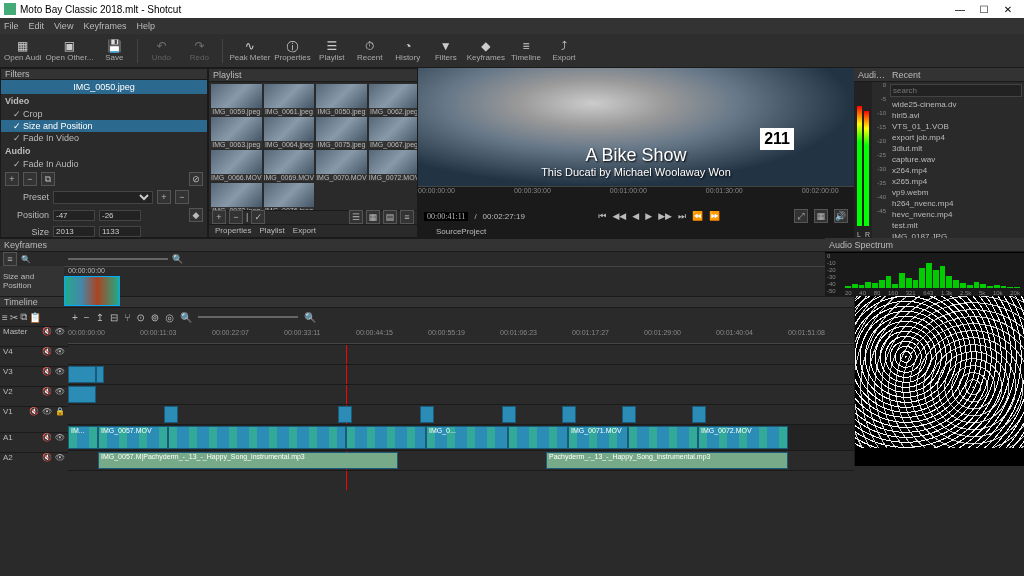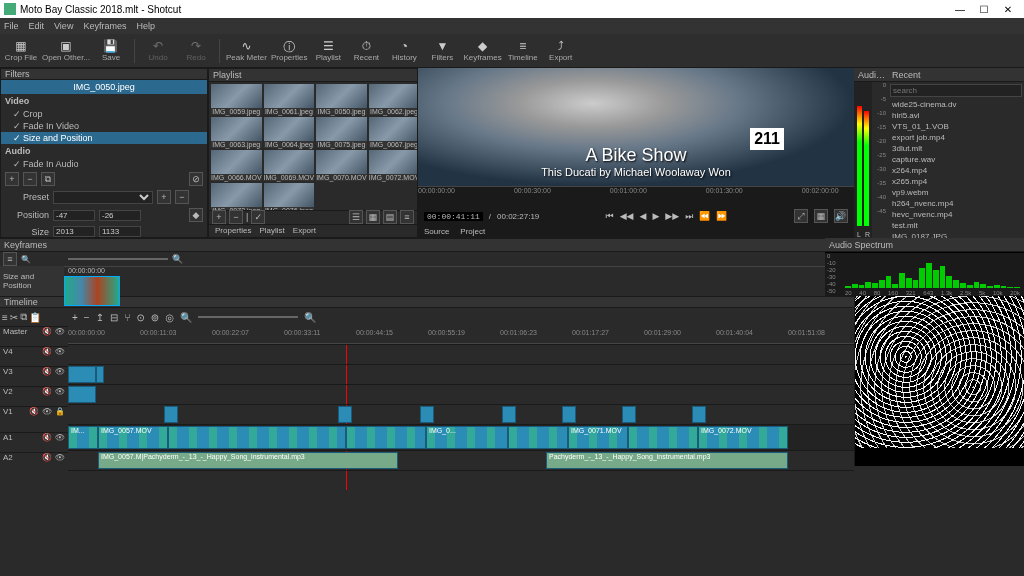--- a/index.html
+++ b/index.html
@@ -36,30 +36,30 @@
 
 .playlist { width: 210px; }
 .pl-grid { display: grid; grid-template-columns: repeat(4, 1fr); gap: 2px; padding: 2px; overflow: hidden; }
 .pl-item { background: #333; font-size: 7px; text-align: center; cursor: pointer; }
 .pl-thumb { height: 24px; background: linear-gradient(135deg, #567 0%, #89a 50%, #456 100%); }
 .pl-foot { height: 14px; display: flex; gap: 3px; padding: 0 3px; align-items: center; border-top: 1px solid #1a1a1a; }
 .pl-tabs { height: 14px; display: flex; gap: 8px; padding: 0 6px; align-items: center; font-size: 8px; border-top: 1px solid #1a1a1a; }
 
 .preview { flex: 1; background: #1a1a1a; display: flex; flex-direction: column; }
 .preview-vid { flex: 1; background: radial-gradient(ellipse at 40% 30%, #ccc 0%, #999 20%, #678 40%, #234 70%); position: relative; display: flex; flex-direction: column; align-items: center; justify-content: flex-end; color: #fff; padding-bottom: 8px; }
-.preview-vid .bib { position: absolute; right: 70px; top: 60px; background: #fff; color: #000; font-weight: bold; font-size: 16px; padding: 2px 4px; }
+.preview-vid .bib { position: absolute; right: 60px; top: 60px; background: #fff; color: #000; font-weight: bold; font-size: 16px; padding: 2px 4px; }
 .preview-vid .t1 { font-size: 18px; font-weight: 500; text-shadow: 1px 1px 2px #000; }
 .preview-vid .t2 { font-size: 11px; text-shadow: 1px 1px 2px #000; }
 .preview-time { height: 22px; display: flex; font-size: 8px; border-top: 1px solid #444; }
 .preview-time .ruler { flex: 1; position: relative; }
 .preview-time .tick { position: absolute; top: 0; font-size: 7px; color: #888; }
 .preview-ctrl { height: 16px; display: flex; align-items: center; gap: 6px; padding: 0 6px; font-size: 8px; }
-.preview-ctrl .tc { background: #000; padding: 0 3px; font-family: Liberation Mono, monospace; }
+.preview-ctrl .tc { background: #000; padding: 0 3px; font-family: Liberation Serif, serif; }
 .preview-ctrl .btns { display: flex; gap: 6px; margin-left: auto; margin-right: auto; font-size: 9px; }
-.preview-tabs { height: 14px; display: flex; gap: 11px; padding: 0 6px; align-items: center; font-size: 8px; }
+.preview-tabs { height: 14px; display: flex; gap: 0; padding: 0 6px; align-items: center; font-size: 8px; margin-left: 12px; }
 
 .rightcol { width: 170px; display: flex; flex-direction: column; }
 .audiopanel { height: 170px; display: flex; }
 .meter { width: 18px; position: relative; background: #222; }
 .meter .bar { position: absolute; bottom: 12px; left: 3px; width: 5px; background: linear-gradient(to top, #0f0 0%, #0f0 70%, #ff0 85%, #f00 100%); }
 .meter .bar.l { height: 120px; }
 .meter .bar.r { left: 10px; height: 115px; }
 .meter .scale { position: absolute; right: -14px; font-size: 6px; color: #888; }
 .recent { flex: 1; background: #2a2a2a; }
 .recent-search { margin: 2px; }
@@ -115,21 +115,21 @@
     <span>File</span>
     <span>Edit</span>
     <span>View</span>
     <span>Keyframes</span>
     <span>Help</span>
   </div>
 
 <div class="toolbar" id="toolbar">
     <div class="toolbtn">
       <div class="ic">▦</div>
-      <div>Crop File</div>
+      <div>Open Audi</div>
     </div>
     <div class="toolbtn">
       <div class="ic">▣</div>
       <div>Open Other...</div>
     </div>
     <div class="toolbtn">
       <div class="ic">💾</div>
       <div>Save</div>
     </div>
     <div class="toolsep"></div>
@@ -181,22 +181,22 @@
   </div>
 
 <div class="main">
 
   <div class="panel filters">
     <div class="panel-title">Filters</div>
     <div class="filter-head">IMG_0050.jpeg</div>
     <div class="filter-section">Video</div>
     <div id="video-filters">
         <div class="filter-item">✓ Crop</div>
+        <div class="filter-item sel">✓ Size and Position</div>
         <div class="filter-item">✓ Fade In Video</div>
-        <div class="filter-item sel">✓ Size and Position</div>
       </div>
     <div class="filter-section">Audio</div>
     <div id="audio-filters">
         <div class="filter-item">✓ Fade In Audio</div>
       </div>
     <div style="height:4px"></div>
     <div class="filter-ctrl">
       <span class="iconbtn">+</span>
       <span class="iconbtn">−</span>
       <span class="iconbtn">⧉</span>

